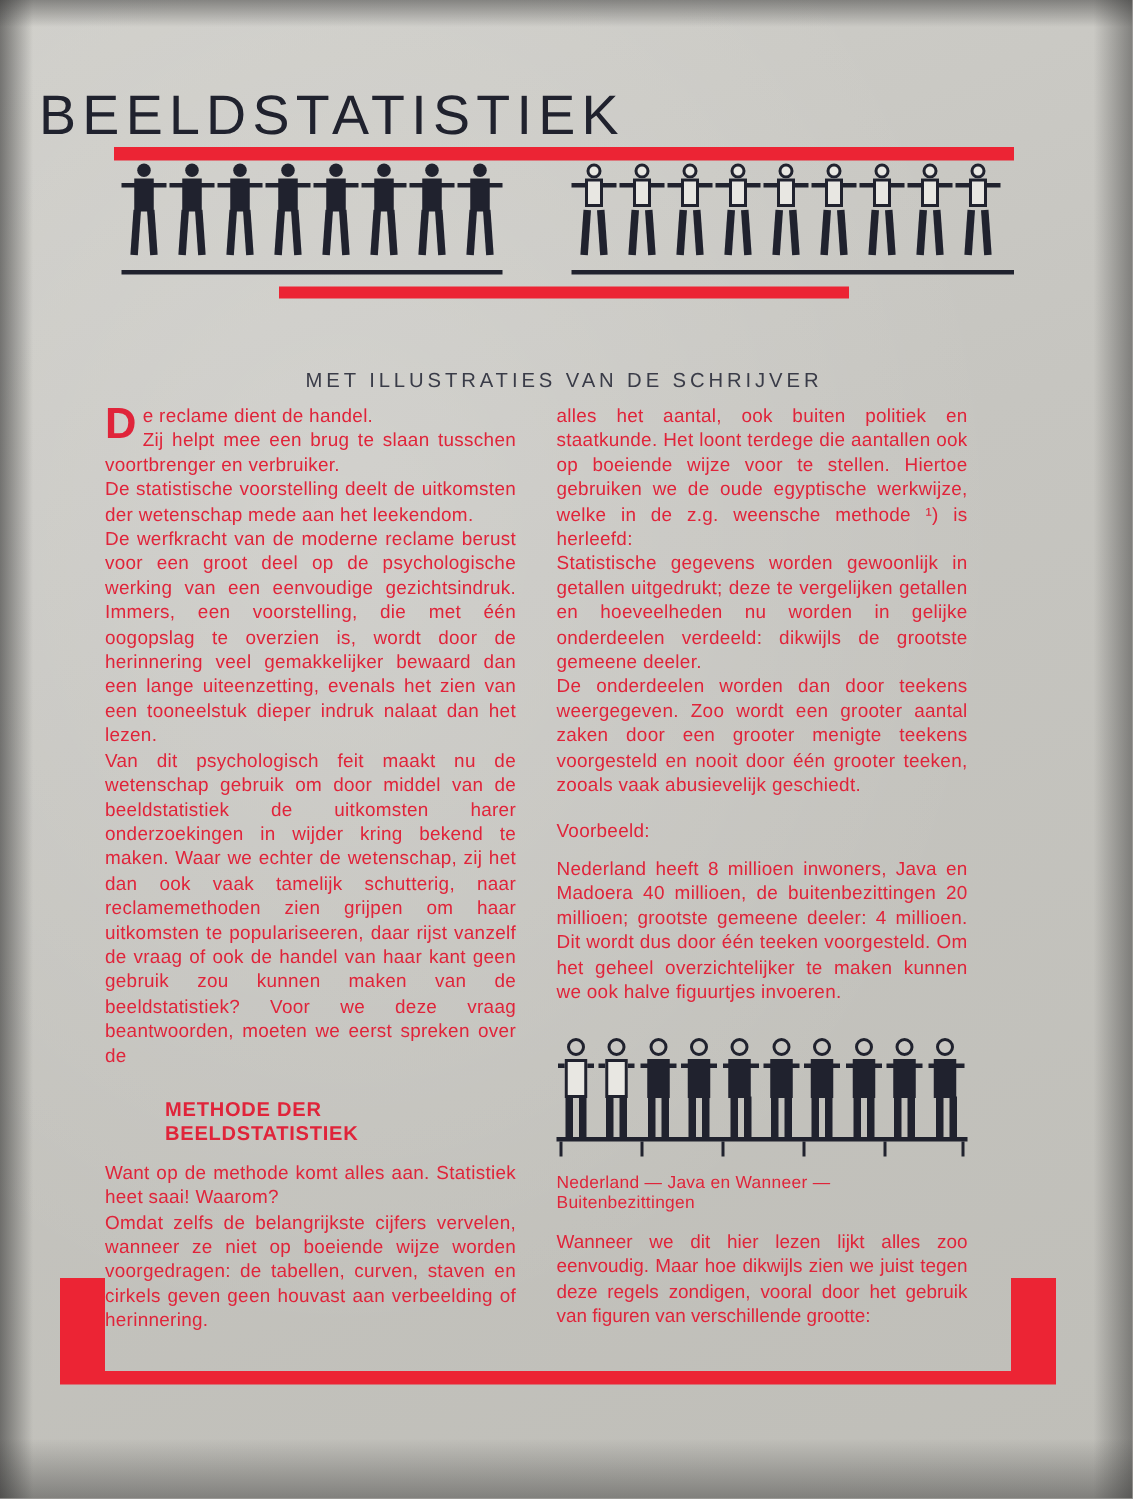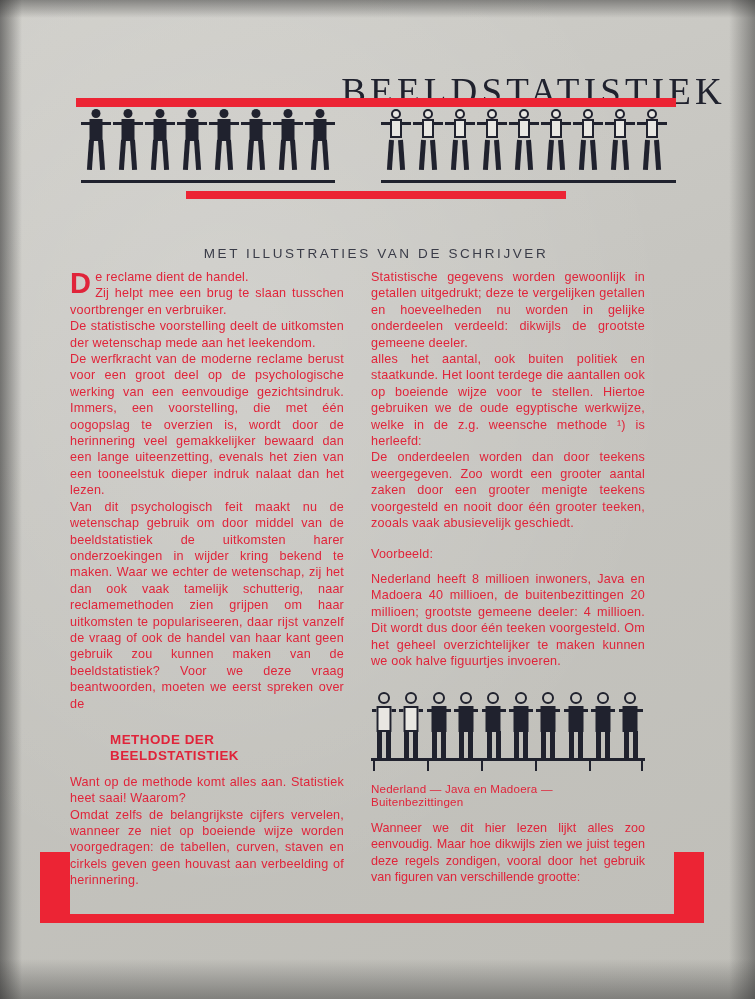--- a/index.html
+++ b/index.html
@@ -49,28 +49,28 @@
 
   .sheet {
     position: absolute;
     left: 26px; top: 14px;
     width: 700px; height: 960px;
   }
 
   
   .title {
     position: absolute;
-    left: 0; top: 56px;
+    left: 0; top: 42px;
     width: 700px;
-    text-align: right;
+    text-align: left;
     font-size: 37px;
     letter-spacing: 4.2px;
     color: #20222e;
     font-weight: 400;
-    font-family: Liberation Serif, serif;
+    font-family: Liberation Sans, sans-serif;
   }
   .rule-top {
     position: absolute;
     left: 50px; top: 84px;
     width: 600px; height: 9px;
     background: #ec2434;
   }
   .rule-sub {
     position: absolute;
     left: 160px; top: 177px;
@@ -425,22 +425,22 @@
       <p>Zij helpt mee een brug te slaan tusschen voortbrenger en verbruiker.</p>
       <p>De statistische voorstelling deelt de uitkomsten der wetenschap mede aan het leekendom.</p>
       <p>De werfkracht van de moderne reclame berust voor een groot deel op de psychologische werking van een eenvoudige gezichtsindruk. Immers, een voorstelling, die met één oogopslag te overzien is, wordt door de herinnering veel gemakkelijker bewaard dan een lange uiteenzetting, evenals het zien van een tooneelstuk dieper indruk nalaat dan het lezen.</p>
       <p>Van dit psychologisch feit maakt nu de wetenschap gebruik om door middel van de beeldstatistiek de uitkomsten harer onderzoekingen in wijder kring bekend te maken. Waar we echter de wetenschap, zij het dan ook vaak tamelijk schutterig, naar reclamemethoden zien grijpen om haar uitkomsten te populariseeren, daar rijst vanzelf de vraag of ook de handel van haar kant geen gebruik zou kunnen maken van de beeldstatistiek? Voor we deze vraag beantwoorden, moeten we eerst spreken over de</p>
       <div class="section-head">METHODE DER BEELDSTATISTIEK</div>
       <p>Want op de methode komt alles aan. Statistiek heet saai! Waarom?</p>
       <p>Omdat zelfs de belangrijkste cijfers vervelen, wanneer ze niet op boeiende wijze worden voorgedragen: de tabellen, curven, staven en cirkels geven geen houvast aan verbeelding of herinnering.</p>
     </div>
 
     <div class="col right">
+      <p>alles het aantal, ook buiten politiek en staatkunde. Het loont terdege die aantallen ook op boeiende wijze voor te stellen. Hiertoe gebruiken we de oude egyptische werkwijze, welke in de z.g. weensche methode ¹) is herleefd:</p>
       <p>Statistische gegevens worden gewoonlijk in getallen uitgedrukt; deze te vergelijken getallen en hoeveelheden nu worden in gelijke onderdeelen verdeeld: dikwijls de grootste gemeene deeler.</p>
-      <p>alles het aantal, ook buiten politiek en staatkunde. Het loont terdege die aantallen ook op boeiende wijze voor te stellen. Hiertoe gebruiken we de oude egyptische werkwijze, welke in de z.g. weensche methode ¹) is herleefd:</p>
       <p>De onderdeelen worden dan door teekens weergegeven. Zoo wordt een grooter aantal zaken door een grooter menigte teekens voorgesteld en nooit door één grooter teeken, zooals vaak abusievelijk geschiedt.</p>
       <div class="example-label">Voorbeeld:</div>
       <p>Nederland heeft 8 millioen inwoners, Java en Madoera 40 millioen, de buitenbezittingen 20 millioen; grootste gemeene deeler: 4 millioen. Dit wordt dus door één teeken voorgesteld. Om het geheel overzichtelijker te maken kunnen we ook halve figuurtjes invoeren.</p>
     </div>
 
     <div class="chart">
       <div class="chart-figures">
         <div class="cperson white">
             <span class="chead"></span>
             <span class="carms"></span>
@@ -514,21 +514,21 @@
       </div>
       <div class="chart-baseline"></div>
       <div class="chart-ticks">
         <span style="left:2px"></span>
           <span style="left:56px"></span>
           <span style="left:110px"></span>
           <span style="left:164px"></span>
           <span style="left:218px"></span>
           <span style="left:270px"></span>
       </div>
-      <div class="chart-caption">Nederland — Java en Madoera — Buitenbezittingen</div>
+      <div class="chart-caption">Nederland — Java en Wanneer — Buitenbezittingen</div>
       <p class="after">Wanneer we dit hier lezen lijkt alles zoo eenvoudig. Maar hoe dikwijls zien we juist tegen deze regels zondigen, vooral door het gebruik van figuren van verschillende grootte:</p>
     </div>
 
     <div class="block-left"></div>
     <div class="block-right"></div>
     <div class="rule-bottom"></div>
 
   </div>
 
   <div class="edge-left"></div>

